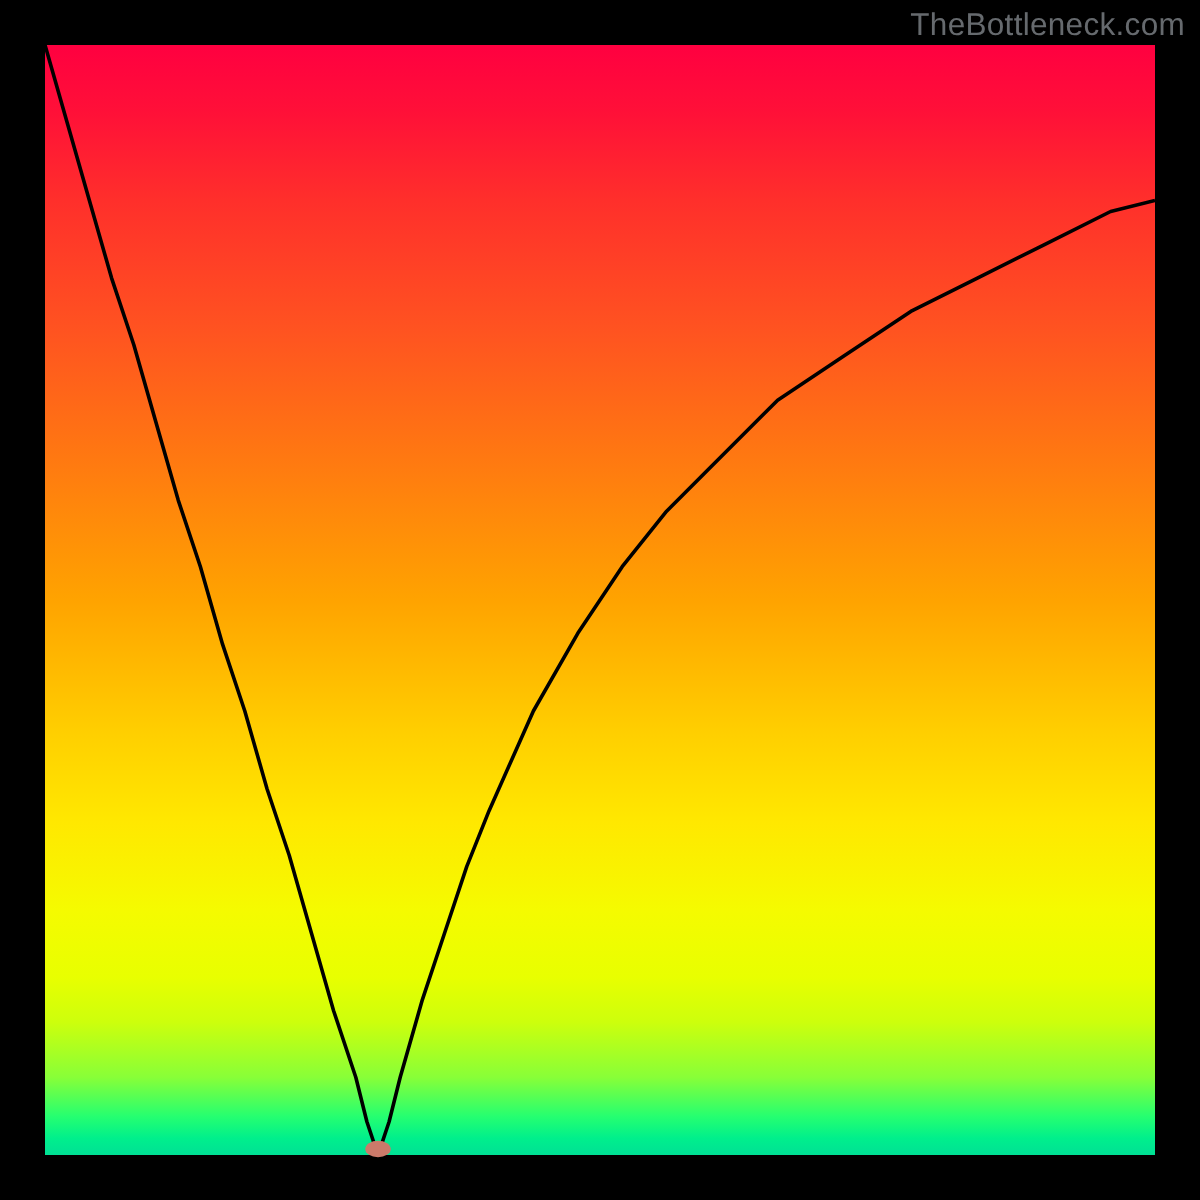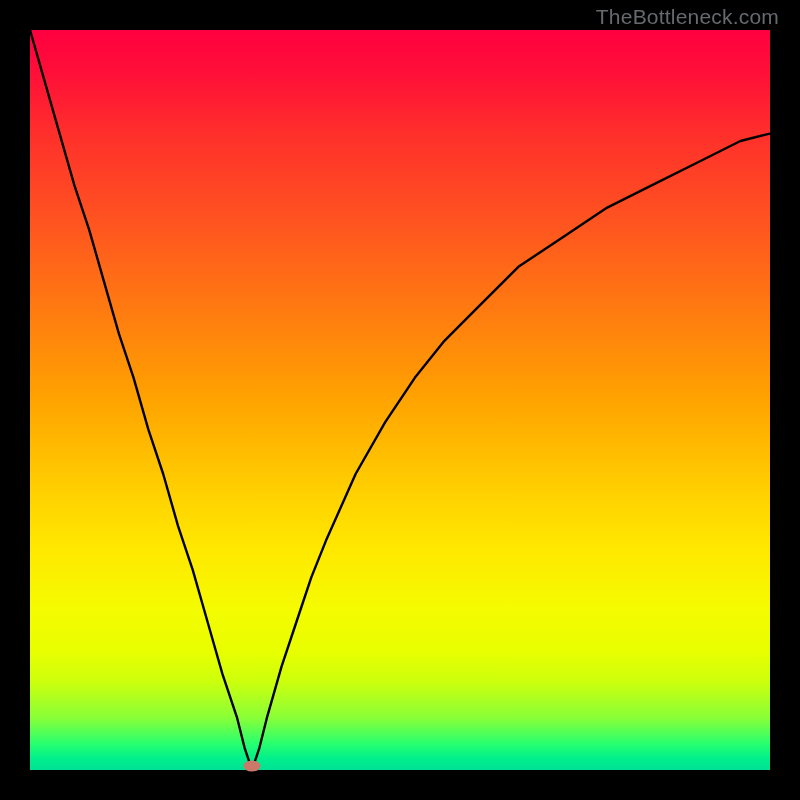--- a/index.html
+++ b/index.html
@@ -43,21 +43,21 @@
   .marker {
     position: absolute;
     width: 17px; height: 11px;
     border-radius: 50%;
     background: #cb7a6a;
     transform: translate(-50%, -50%);
     pointer-events: none;
   }
   .watermark {
     position: absolute;
-    top: 5px; right: 21px;
+    top: 5px; right: 10px;
     color: #666a6e;
     font-size: 21px;
     font-weight: 400;
     letter-spacing: 0.2px;
   }
 </style>
 </head>
 <body>
 
 <div class="frame">

